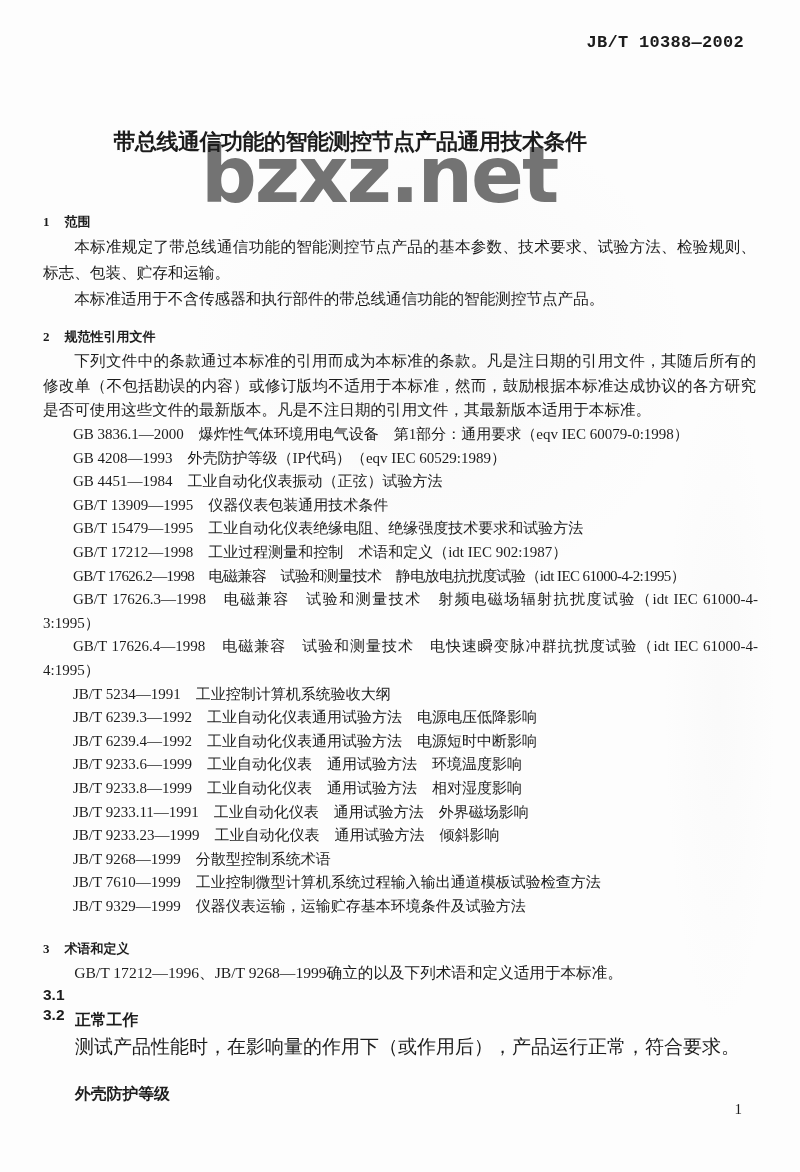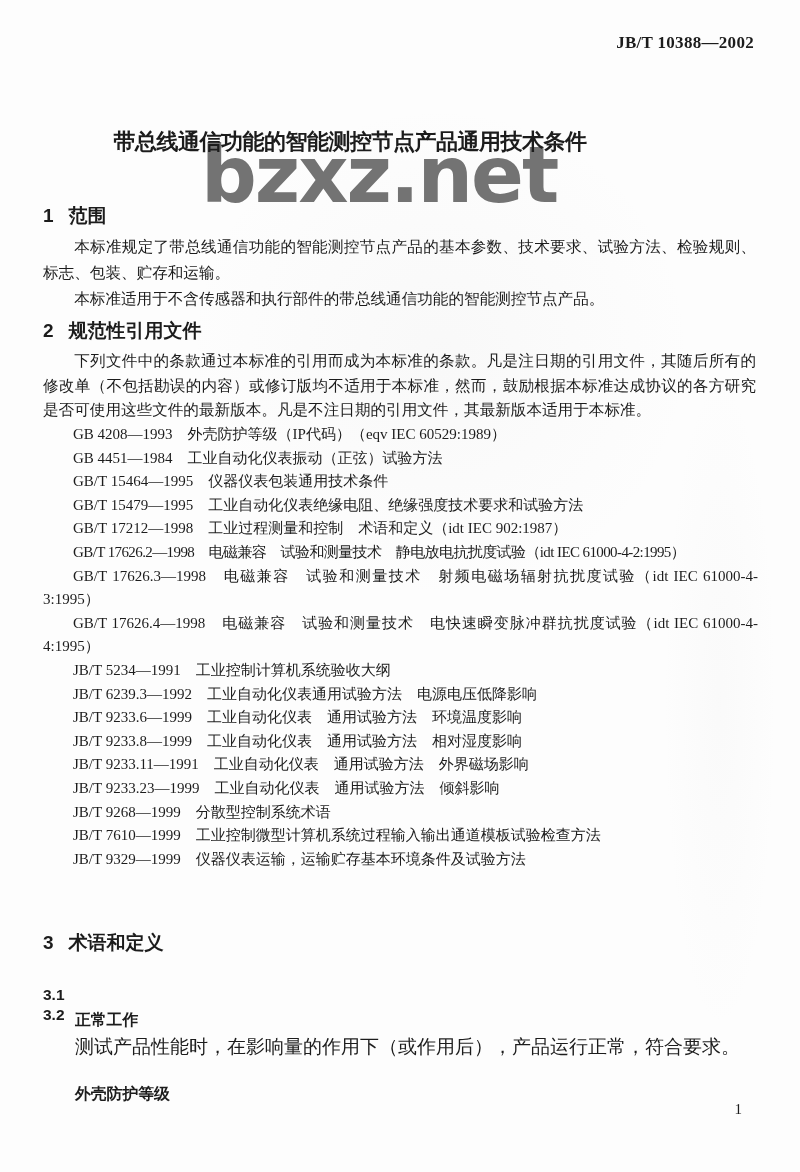--- a/index.html
+++ b/index.html
@@ -13,44 +13,45 @@
   }
   .page{position:absolute;inset:0;}
   
   .scan-tint{
     position:absolute;inset:0;pointer-events:none;
     background:
       radial-gradient(closest-side at 55% 30%, rgba(180,180,180,0.06), transparent 70%),
       radial-gradient(closest-side at 90% 60%, rgba(190,190,190,0.05), transparent 70%);
   }
   .doc-number{
-    position:absolute;top:33px;right:46px;
+    position:absolute;top:33px;right:56px;
     font-size:17px;font-weight:bold;
-    font-family:Liberation Serif, serif;
+    font-family:Liberation Mono, monospace;
     letter-spacing:0.3px;
   }
   .watermark{
     position:absolute;top:136px;left:201px;
     font-family:"DejaVu Sans","Liberation Sans",sans-serif;
     font-weight:800;font-size:78px;line-height:1;
     letter-spacing:-2px;color:#737373;
     user-select:none;z-index:1;
   }
   .doc-title{
     position:absolute;top:127px;left:0;width:700px;
     text-align:center;
     font-family:Liberation Mono, monospace;
     font-weight:bold;font-size:22px;letter-spacing:-0.5px;
     z-index:2;
   }
   .sec-heading{
     position:absolute;left:43px;
-    font-family:Liberation Sans, sans-serif;
-    font-weight:bold;font-size:19px;
+    font-family:Liberation Serif, serif;
+    font-weight:bold;font-size:13px;
     z-index:2;
+    margin-top:10px;
   }
   .sec-heading .sec-num{display:inline-block;margin-right:15px;}
   .para{
     position:absolute;left:43px;width:713px;
     font-size:15.6px;line-height:25.5px;
     text-align:justify;text-indent:2em;
     z-index:2;
   }
   .refs{
     position:absolute;left:43px;width:715px;
@@ -96,42 +97,45 @@
   </div>
   <div class="para" style="top:234px">本标准规定了带总线通信功能的智能测控节点产品的基本参数、技术要求、试验方法、检验规则、标志、包装、贮存和运输。</div>
   <div class="para" style="top:286px">本标准适用于不含传感器和执行部件的带总线通信功能的智能测控节点产品。</div>
 
   <div class="sec-heading" style="top:318px">
     <span class="sec-num">2</span><span>规范性引用文件</span>
   </div>
   <div class="para" style="top:349px;line-height:24.6px">下列文件中的条款通过本标准的引用而成为本标准的条款。凡是注日期的引用文件，其随后所有的修改单（不包括勘误的内容）或修订版均不适用于本标准，然而，鼓励根据本标准达成协议的各方研究是否可使用这些文件的最新版本。凡是不注日期的引用文件，其最新版本适用于本标准。</div>
 
   <div class="refs" style="top:423px">
+    <div class="ref">GB 3836.1—2000　爆炸性气体环境用电气设备　第1部分：通用要求（eqv IEC 60079-0:1998）</div>
     <div class="ref">GB 4208—1993　外壳防护等级（IP代码）（eqv IEC 60529:1989）</div>
     <div class="ref">GB 4451—1984　工业自动化仪表振动（正弦）试验方法</div>
-    <div class="ref">GB/T 15464—1995　仪器仪表包装通用技术条件</div>
+    <div class="ref">GB/T 13909—1995　仪器仪表包装通用技术条件</div>
     <div class="ref">GB/T 15479—1995　工业自动化仪表绝缘电阻、绝缘强度技术要求和试验方法</div>
     <div class="ref">GB/T 17212—1998　工业过程测量和控制　术语和定义（idt IEC 902:1987）</div>
     <div class="ref tight">GB/T 17626.2—1998　电磁兼容　试验和测量技术　静电放电抗扰度试验（idt IEC 61000-4-2:1995）</div>
     <div class="ref">GB/T 17626.3—1998　电磁兼容　试验和测量技术　射频电磁场辐射抗扰度试验（idt IEC 61000-4-3:1995）</div>
     <div class="ref">GB/T 17626.4—1998　电磁兼容　试验和测量技术　电快速瞬变脉冲群抗扰度试验（idt IEC 61000-4-4:1995）</div>
     <div class="ref">JB/T 5234—1991　工业控制计算机系统验收大纲</div>
     <div class="ref">JB/T 6239.3—1992　工业自动化仪表通用试验方法　电源电压低降影响</div>
+    <div class="ref">JB/T 6239.4—1992　工业自动化仪表通用试验方法　电源短时中断影响</div>
     <div class="ref">JB/T 9233.6—1999　工业自动化仪表　通用试验方法　环境温度影响</div>
     <div class="ref">JB/T 9233.8—1999　工业自动化仪表　通用试验方法　相对湿度影响</div>
     <div class="ref">JB/T 9233.11—1991　工业自动化仪表　通用试验方法　外界磁场影响</div>
     <div class="ref">JB/T 9233.23—1999　工业自动化仪表　通用试验方法　倾斜影响</div>
     <div class="ref">JB/T 9268—1999　分散型控制系统术语</div>
     <div class="ref">JB/T 7610—1999　工业控制微型计算机系统过程输入输出通道模板试验检查方法</div>
     <div class="ref">JB/T 9329—1999　仪器仪表运输，运输贮存基本环境条件及试验方法</div>
   </div>
 
   <div class="sec-heading" style="top:930px">
     <span class="sec-num">3</span><span>术语和定义</span>
   </div>
+  <div class="para" style="top:960px">GB/T 17212—1996、JB/T 9268—1999确立的以及下列术语和定义适用于本标准。</div>
 
   <div class="clause-num" style="top:986px">3.1</div>
   <div class="term" style="top:1010px">正常工作</div>
   <div class="definition" style="top:1034px">测试产品性能时，在影响量的作用下（或作用后），产品运行正常，符合要求。</div>
 
   <div class="clause-num" style="top:1006px">3.2</div>
   <div class="term" style="top:1084px">外壳防护等级</div>
 
   <div class="page-number">1</div>
 </div>

